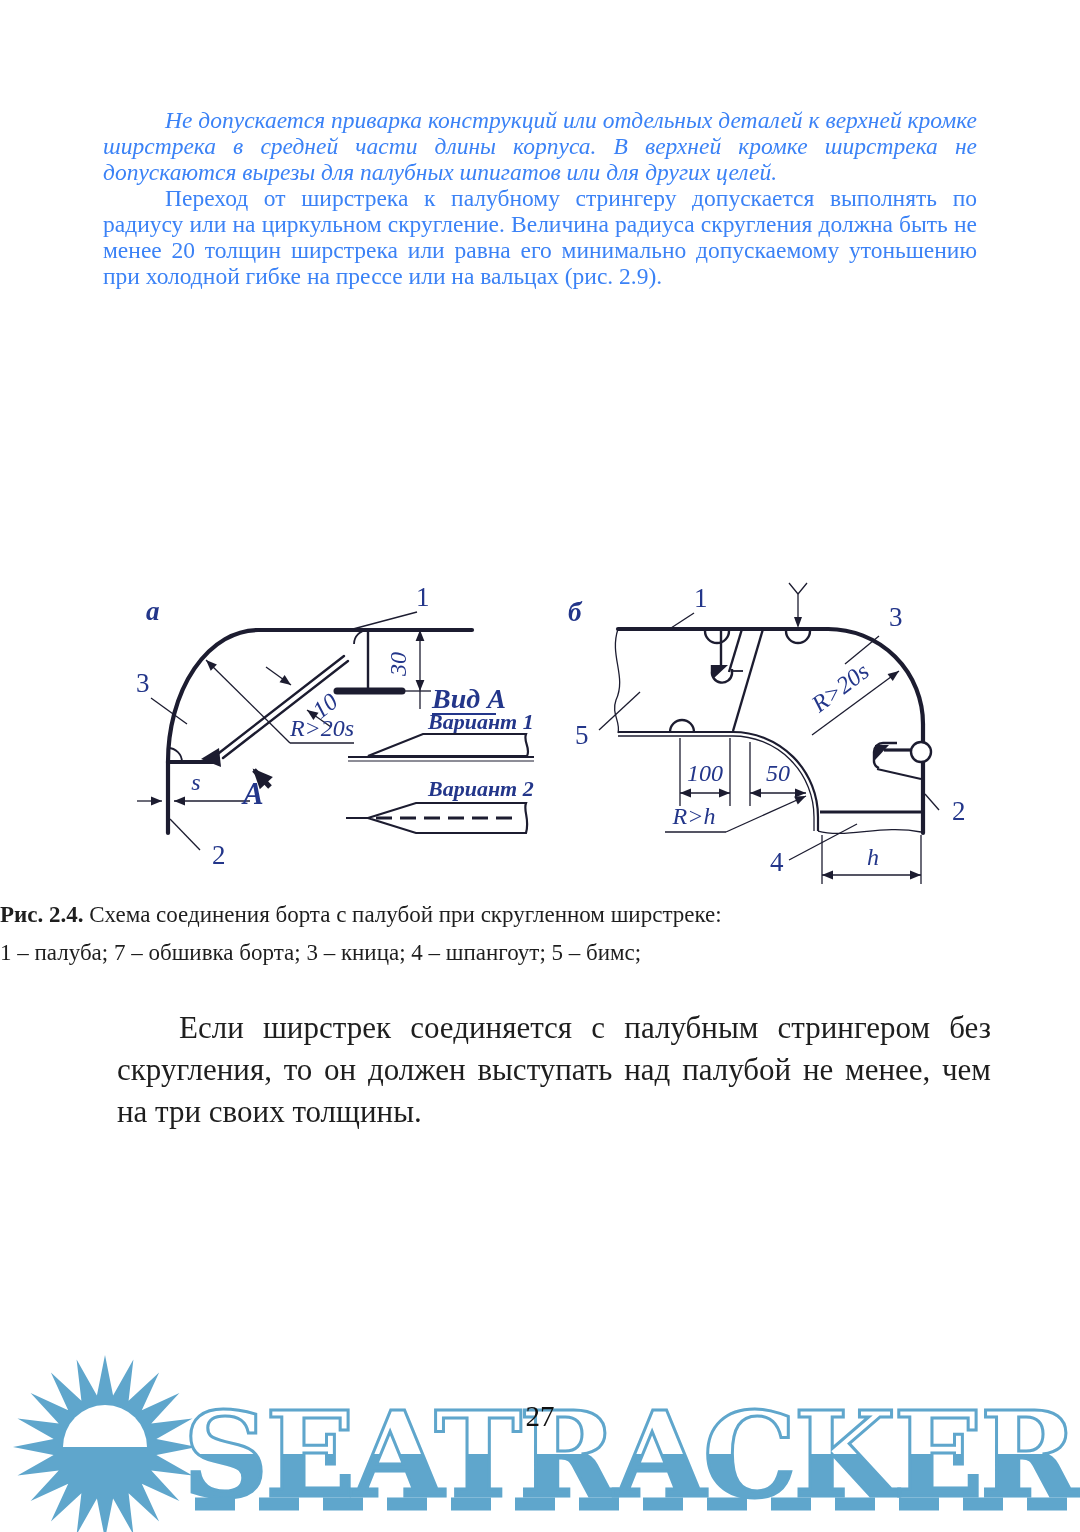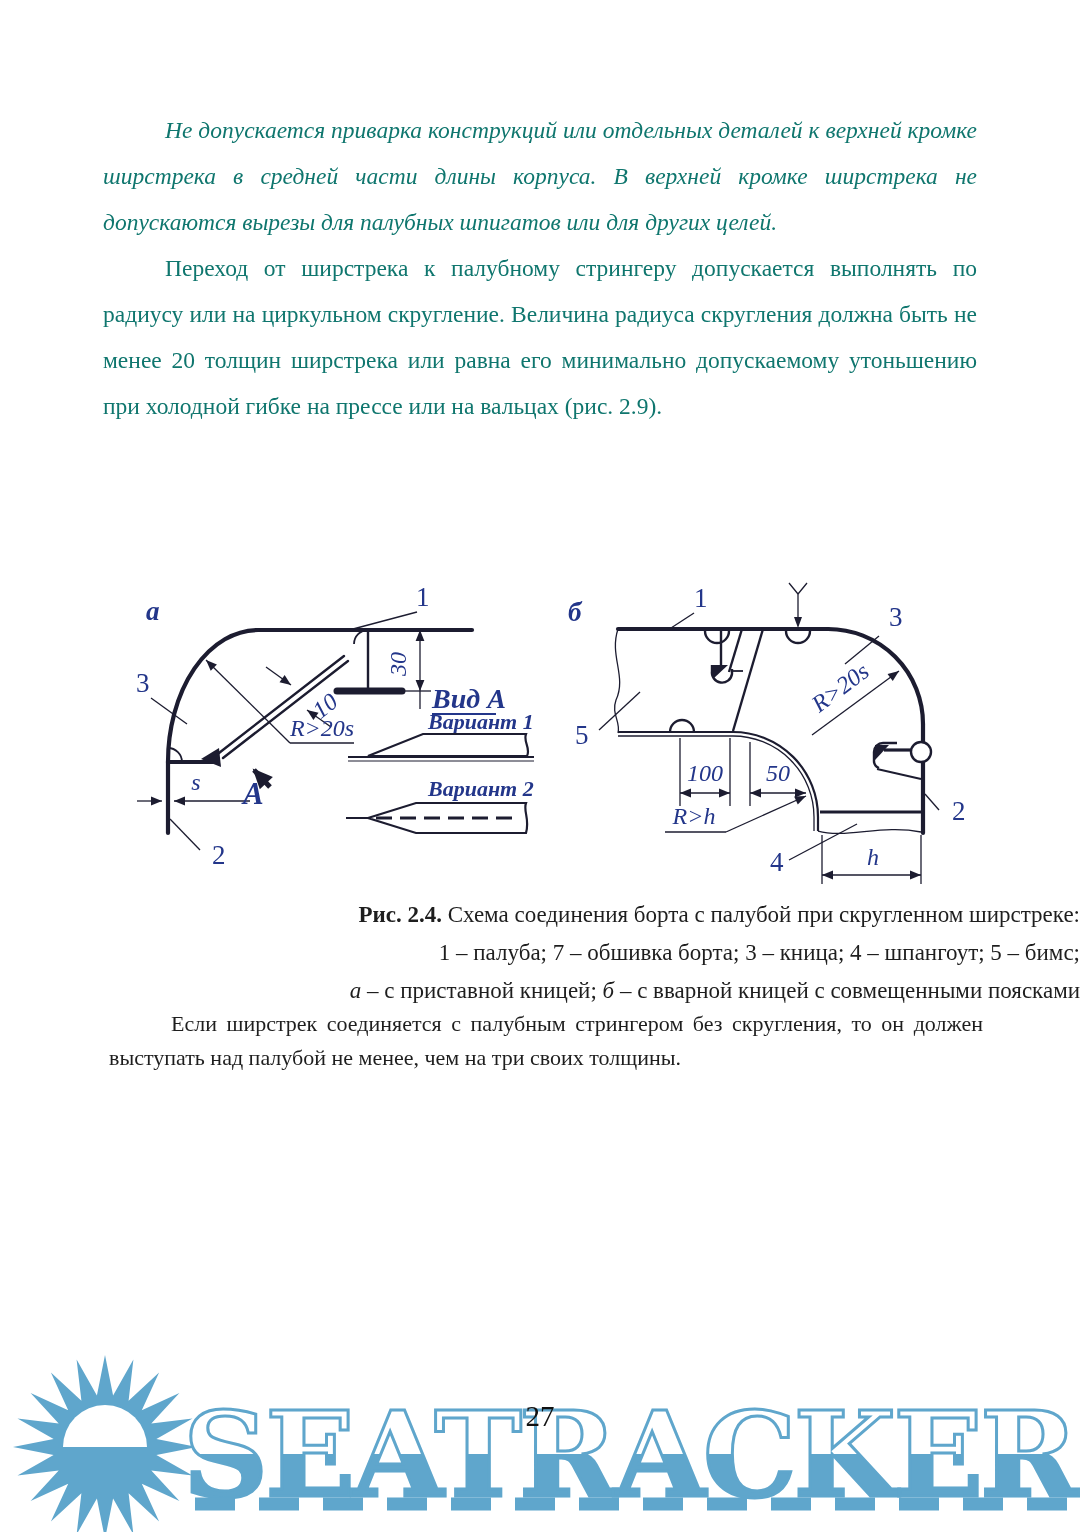--- a/index.html
+++ b/index.html
@@ -7,38 +7,38 @@
     position:relative;
     width:1080px;height:1532px;
     background:#ffffff;
     margin:0 auto;
     overflow:hidden;
     font-family:"Liberation Serif", serif;
   }
   .body-text{
     position:absolute;
     left:103px; top:107px; width:874px;
-    font-size:23.5px; line-height:46px;
-    color:#0f766e;
+    font-size:23.5px; line-height:26px;
+    color:#3b82f6;
     text-align:justify;
   }
   .body-text p{margin:0; text-indent:62px;}
   .body-text p.em{font-style:italic;}
   .closing{
     position:absolute;
-    left:109px; top:1007px; width:874px;
-    font-size:22px; line-height:34px;
+    left:117px; top:1007px; width:874px;
+    font-size:31px; line-height:42px;
     color:#1e1e1e; text-align:justify;
   }
   .closing p{margin:0; text-indent:62px;}
   .fig-svg{position:absolute; left:0; top:572px;}
   .caption{
     position:absolute; left:0; top:896px; width:1080px;
     font-size:23px; line-height:38px; color:#1e1e1e;
-    text-align:right;
+    text-align:left;
   }
   .caption .b{font-weight:bold;}
   .caption .i{font-style:italic;}
   .page-number{
     position:absolute; left:0; top:1402px; width:1080px;
     text-align:center; font-size:29px; color:#111;
     z-index:3; line-height:1;
   }
   .watermark{position:absolute; left:0; top:1352px; z-index:2;}
   
@@ -206,21 +206,20 @@
       <text class="num" x="889" y="54">3</text>
 
       <text class="dim" transform="rotate(-37 845 122)" x="845" y="122" text-anchor="middle">R&gt;20s</text>
       <path class="thin" d="M812 163 L899 99" marker-end="url(#ar)"></path>
     </g>
   </svg>
 
   <div class="caption">
     <div><span class="b">Рис. 2.4.</span><span> Схема соединения борта с палубой при скругленном ширстреке:</span></div>
     <div>1 – палуба; 7 – обшивка борта; 3 – кница; 4 – шпангоут; 5 – бимс;</div>
-    <div><span class="i">а</span><span> – с приставной кницей; </span><span class="i">б</span><span> – с вварной кницей с совмещенными поясками</span></div>
   </div>
 
   <div class="closing">
     <p>Если ширстрек соединяется с палубным стрингером без скругления, то он должен выступать над палубой не менее, чем на три своих толщины.</p>
   </div>
 
   <svg class="watermark" width="1080" height="180" viewBox="0 0 1080 180">
     <defs>
       <linearGradient id="wg" x1="0" y1="0" x2="0" y2="1">
         <stop offset="0.5" stop-color="#ffffff"></stop>

